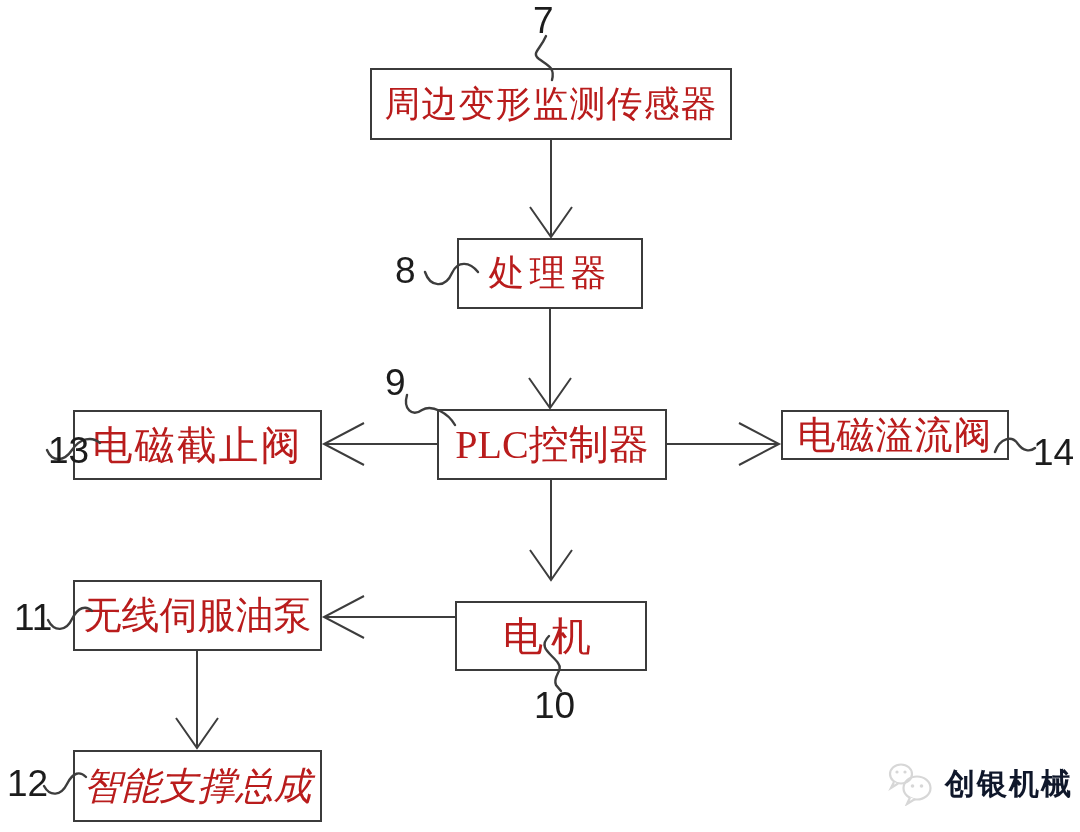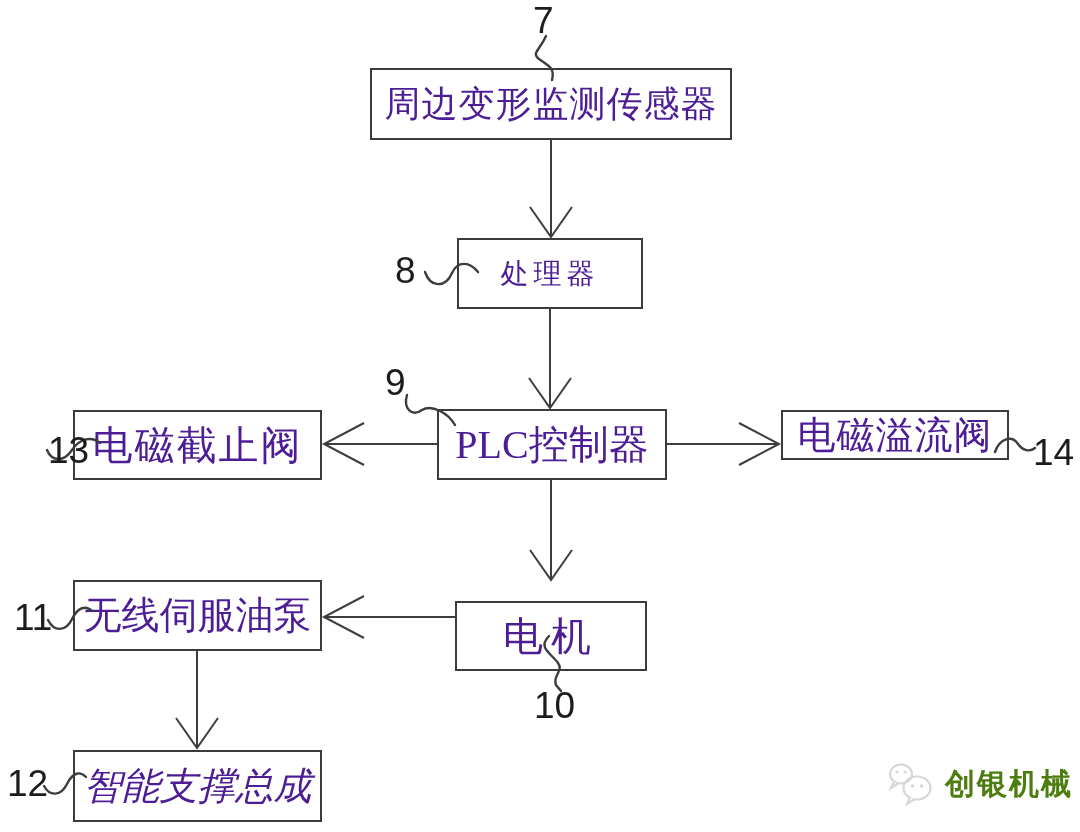--- a/index.html
+++ b/index.html
@@ -10,27 +10,27 @@
     overflow:hidden;
     font-family:"Liberation Sans","DejaVu Sans",sans-serif;
   }
   
   .box{
     position:absolute;
     box-sizing:border-box;
     background:#ffffff;
     border:2px solid #3b3b3b;
     display:flex;align-items:center;justify-content:center;
-    color:#4c1d95;
+    color:#b91c1c;
     font-family:"Liberation Serif","DejaVu Serif",serif;
     white-space:nowrap;
     z-index:1;
   }
   #box-sensor      {left:370px;top:68px; width:362px;height:72px;font-size:36px;letter-spacing:1px;}
-  #box-processor   {left:457px;top:238px;width:186px;height:71px;font-size:28px;letter-spacing:5px;}
+  #box-processor   {left:457px;top:238px;width:186px;height:71px;font-size:36px;letter-spacing:5px;}
   #box-plc         {left:437px;top:409px;width:230px;height:71px;font-size:40px;}
   #box-stop-valve  {left:73px; top:410px;width:249px;height:70px;font-size:40px;letter-spacing:2px;}
   #box-relief-valve{left:781px;top:410px;width:228px;height:50px;font-size:38px;letter-spacing:1px;}
   #box-motor       {left:455px;top:581px;width:192px;height:70px;font-size:40px;letter-spacing:8px;margin-top:20px;}
   #box-pump        {left:73px; top:580px;width:249px;height:71px;font-size:38px;}
   #box-support     {left:73px; top:750px;width:249px;height:72px;font-size:38px;font-style:italic;}
 
   
   .ref{
     position:absolute;
@@ -58,21 +58,21 @@
   .lead{stroke-width:2.4px;stroke-linecap:round;}
 
   
   #watermark{
     position:absolute;left:886px;top:762px;
     display:flex;align-items:center;gap:7px;
     z-index:1;
   }
   #watermark .wm-text{
     font-size:30px;font-weight:bold;
-    color:#4d7c0f;
+    color:#0f172a;
     letter-spacing:2px;
     font-family:"Liberation Sans","DejaVu Sans",sans-serif;
     white-space:nowrap;
   }
 </style>
 </head>
 <body>
 
 <div id="canvas">
 

